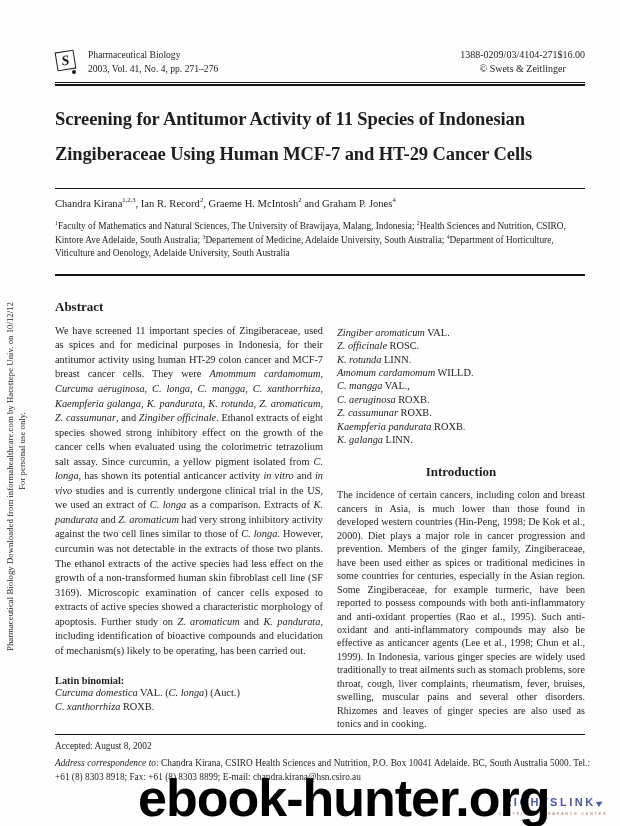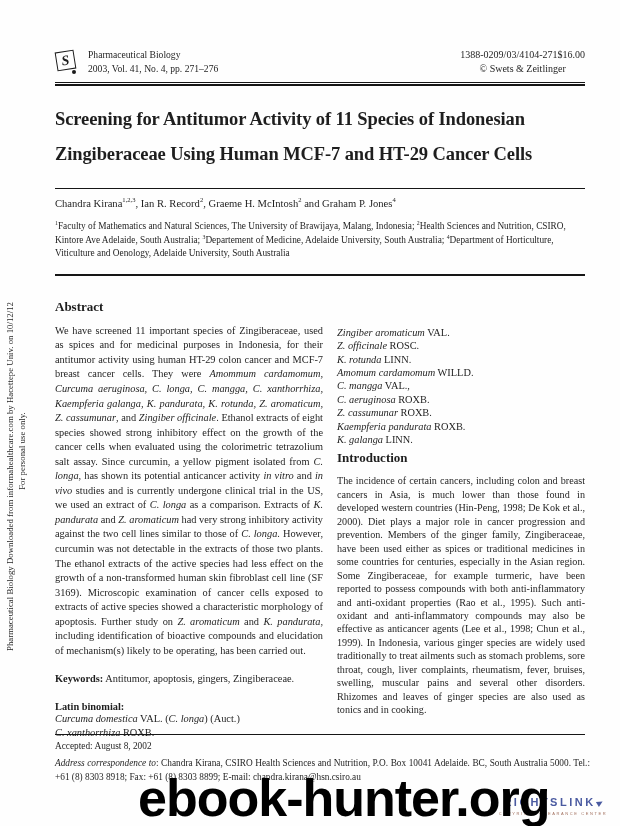--- a/index.html
+++ b/index.html
@@ -48,21 +48,21 @@
   .col-right { width: 248px; }
   .sec-head { font-size: 13px; font-weight: bold; }
   .abstract-body {
     margin-top: 9px; font-size: 10.35px; line-height: 14.55px;
     text-align: justify;
   }
   .kw { margin-top: 15px; font-size: 10.35px; }
   .latin-label { margin-top: 17px; font-size: 10.35px; font-weight: bold; }
   .latin-item { font-size: 10.35px; line-height: 13.4px; }
   .latin-list-right { margin-top: 27px; }
-  .intro-head { margin-top: 4px; }
+  .intro-head { margin-top: 18px; text-align: center; }
   .intro-p { margin-top: 8px; font-size: 10.15px; line-height: 13.45px; text-align: justify; }
   .intro-p2 { margin-top: 0; text-indent: 12px; }
 
   
   .footer-rule { position: absolute; left: 55px; width: 530px; top: 734px; border-top: 1.5px solid #161616; }
   .accepted { position: absolute; left: 55px; top: 741px; font-size: 9.3px; }
   .correspondence { position: absolute; left: 55px; top: 757px; width: 535px; font-size: 9.3px; line-height: 13.5px; text-align: justify; }
 
   
   .stamp {
@@ -143,21 +143,20 @@
     <div class="authors">Chandra Kirana<sup>1,2,3</sup>, Ian R. Record<sup>2</sup>, Graeme H. McIntosh<sup>2</sup> and Graham P. Jones<sup>4</sup></div>
 
     <div class="affils"><sup>1</sup>Faculty of Mathematics and Natural Sciences, The University of Brawijaya, Malang, Indonesia; <sup>2</sup>Health Sciences and Nutrition, CSIRO, Kintore Ave Adelaide, South Australia; <sup>3</sup>Departement of Medicine, Adelaide University, South Australia; <sup>4</sup>Department of Horticulture, Viticulture and Oenology, Adelaide University, South Australia</div>
 
     <div class="rule-thick"></div>
 
     <div class="columns">
       <div class="col-left">
         <div class="sec-head">Abstract</div>
         <div class="abstract-body">We have screened 11 important species of Zingiberaceae, used as spices and for medicinal purposes in Indonesia, for their antitumor activity using human HT-29 colon cancer and MCF-7 breast cancer cells. They were <i>Amommum cardamomum, Curcuma aeruginosa, C. longa, C. mangga, C. xanthorrhiza, Kaempferia galanga, K. pandurata, K. rotunda, Z. aromaticum, Z. cassumunar</i>, and <i>Zingiber officinale</i>. Ethanol extracts of eight species showed strong inhibitory effect on the growth of the cancer cells when evaluated using the colorimetric tetrazolium salt assay. Since curcumin, a yellow pigment isolated from <i>C. longa</i>, has shown its potential anticancer activity <i>in vitro</i> and <i>in vivo</i> studies and is currently undergone clinical trial in the US, we used an extract of <i>C. longa</i> as a comparison. Extracts of <i>K. pandurata</i> and <i>Z. aromaticum</i> had very strong inhibitory activity against the two cell lines similar to those of <i>C. longa</i>. However, curcumin was not detectable in the extracts of those two plants. The ethanol extracts of the active species had less effect on the growth of a non-transformed human skin fibroblast cell line (SF 3169). Microscopic examination of cancer cells exposed to extracts of active species showed a characteristic morphology of apoptosis. Further study on <i>Z. aromaticum</i> and <i>K. pandurata</i>, including identification of bioactive compounds and elucidation of mechanism(s) likely to be operating, has been carried out.</div>
-        <div class="kw"><b>Keywords:</b><span> Antitumor, apoptosis, gingers, Zingiberaceae.</span></div>
         <div class="latin-label">Latin binomial:</div>
         <div class="latin-item"><i>Curcuma domestica</i> VAL. (<i>C. longa</i>) (Auct.)</div>
         <div class="latin-item"><i>C. xanthorrhiza</i> ROXB.</div>
       </div>
       <div class="col-gap"></div>
       <div class="col-right">
         <div class="latin-list-right">
           <div class="latin-item"><i>Zingiber aromaticum</i> VAL.</div>
           <div class="latin-item"><i>Z. officinale</i> ROSC.</div>
           <div class="latin-item"><i>K. rotunda</i> LINN.</div>

